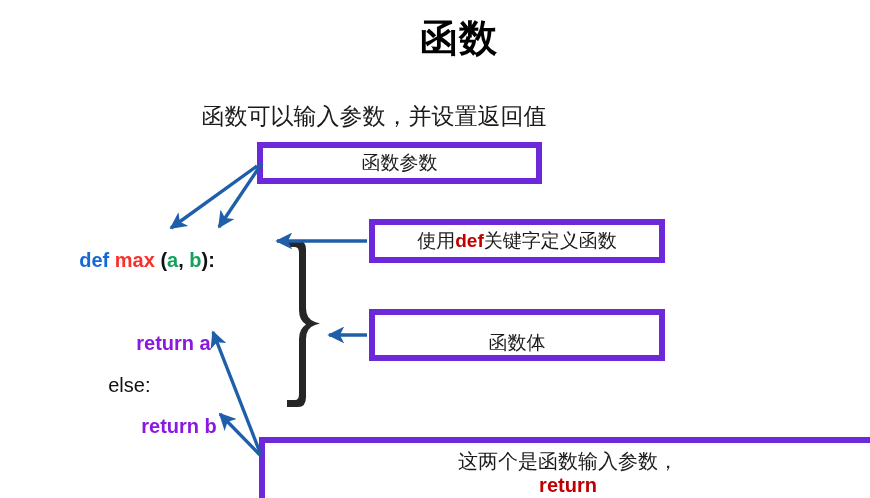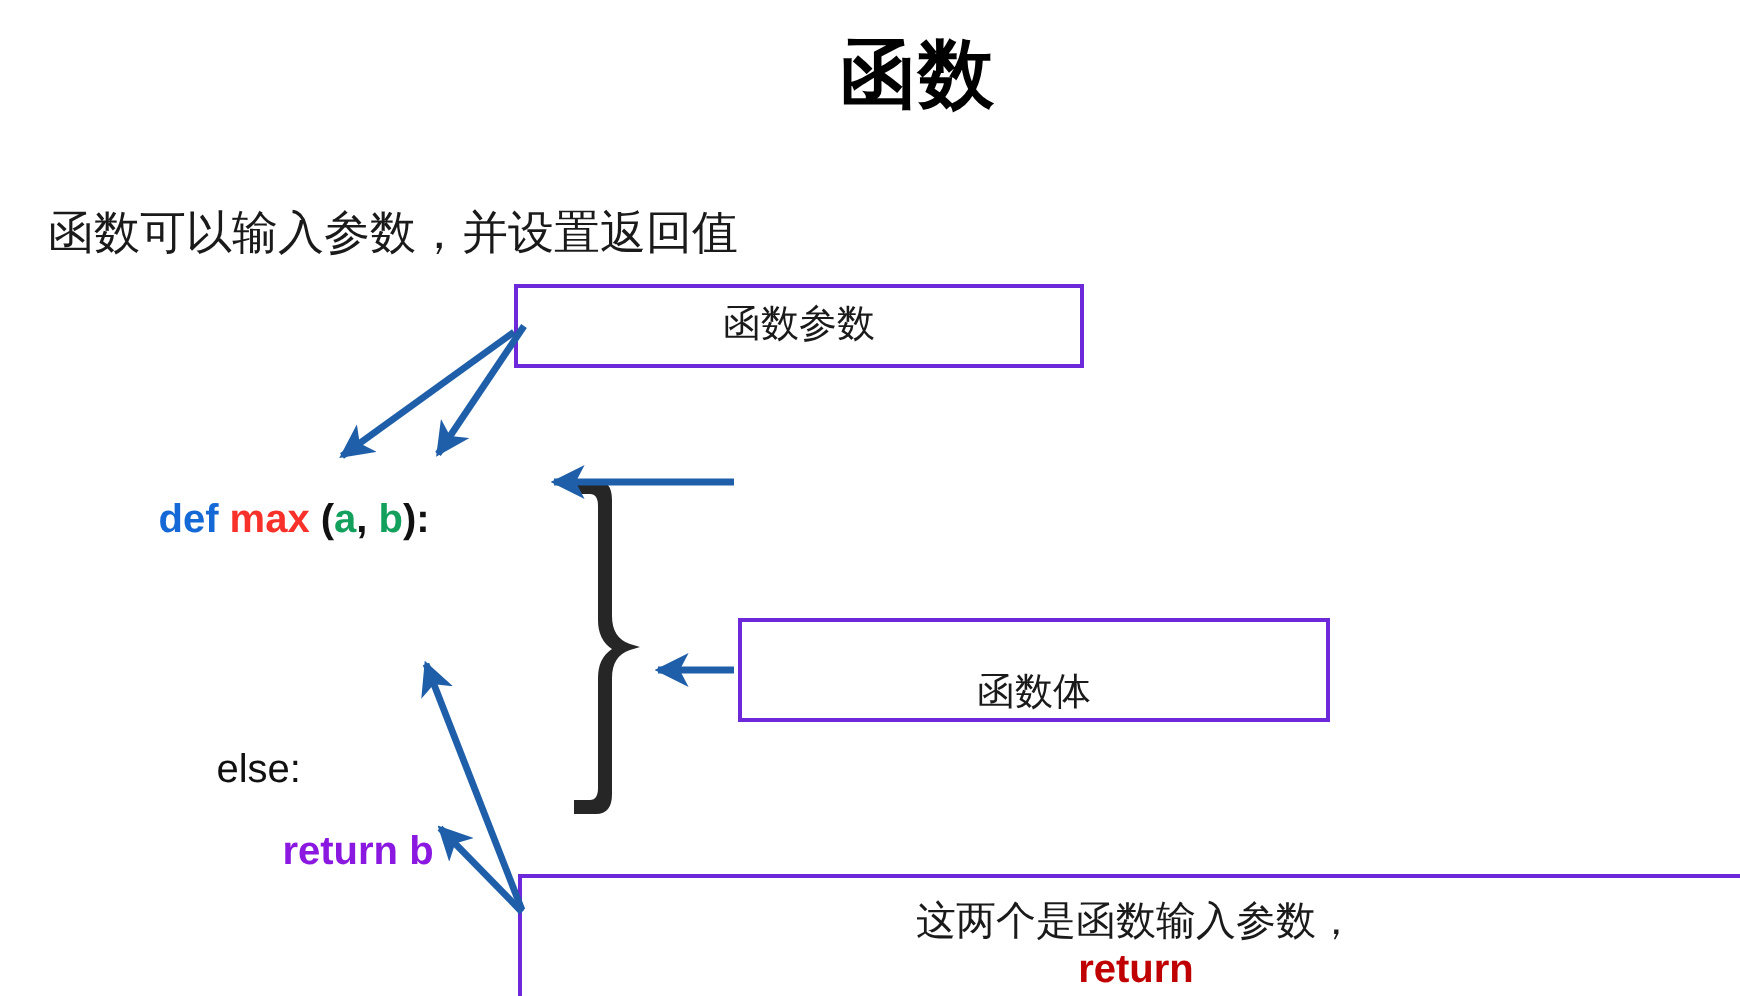--- a/index.html
+++ b/index.html
@@ -30,20 +30,21 @@
     font-weight: bold;
     color: #000000;
     letter-spacing: 1px;
     line-height: 48px;
   }
   .subtitle {
     position: absolute;
     left: 0;
     top: 101px;
     width: 700px;
+    text-align: center;
     font-size: 23px;
     font-weight: 500;
     color: #1a1a1a;
     line-height: 30px;
   }
 
   
   .code {
     position: absolute;
     font-weight: bold;
@@ -73,21 +74,21 @@
     width: 46px;
     height: 175px;
     color: #262626;
   }
   .brace svg { display: block; }
 
   
   .callout {
     position: absolute;
     box-sizing: border-box;
-    border: 2px solid #6d28d9;
+    border: 6px solid #6d28d9;
     background: #ffffff;
     display: flex;
     align-items: center;
     justify-content: center;
     font-size: 19px;
     color: #1a1a1a;
     line-height: 24px;
   }
   .callout .red-kw {
     color: #C00000;
@@ -126,39 +127,47 @@
 
   <div class="title">函数</div>
 
   <div class="subtitle">函数可以输入参数，并设置返回值</div>
 
   <div class="code code-def">
     <span class="kw-def">def</span><span class="plain"> </span><span class="fn-name">max</span><span class="punct"> (</span><span class="param">a</span><span class="punct">, </span><span class="param">b</span><span class="punct">):</span>
   </div>
 
 
+  <div class="code code-ret-a">
+    <span class="kw-ret">return a</span>
+  </div>
 
   <div class="code code-ret-b">
     <span class="kw-ret">return b</span>
   </div>
 
   <div class="code code-else">
     <span class="plain">else:</span>
   </div>
 
   <div class="brace">
     <svg width="46" height="175" viewBox="0 0 46 175" xmlns="http://www.w3.org/2000/svg" aria-hidden="true">
       <path d="M5 4 L16 4 Q24 4 24 14 L24 72 Q24 83 33 86 L38 87.5 L33 89 Q24 92 24 103 L24 161 Q24 171 16 171 L5 171 L5 164 L13 164 Q17 164 17 158 L17 103 Q17 93 24 88.5 Q17 84 17 74 L17 17 Q17 11 13 11 L5 11 Z" fill="#262626"></path>
     </svg>
   </div>
 
   <div class="callout" id="box-params">
     <span>函数参数</span>
   </div>
 
+  <div class="callout" id="box-def">
+    <span>使用 </span>
+      <span class="red-kw">def</span>
+      <span> 关键字定义函数</span>
+  </div>
 
   <div class="callout" id="box-body">
     <span>函数体</span>
   </div>
 
   <div class="callout" id="box-bottom">
     <span>这两个是函数输入参数，</span>
       <span class="red-kw">return</span>
   </div>
 

